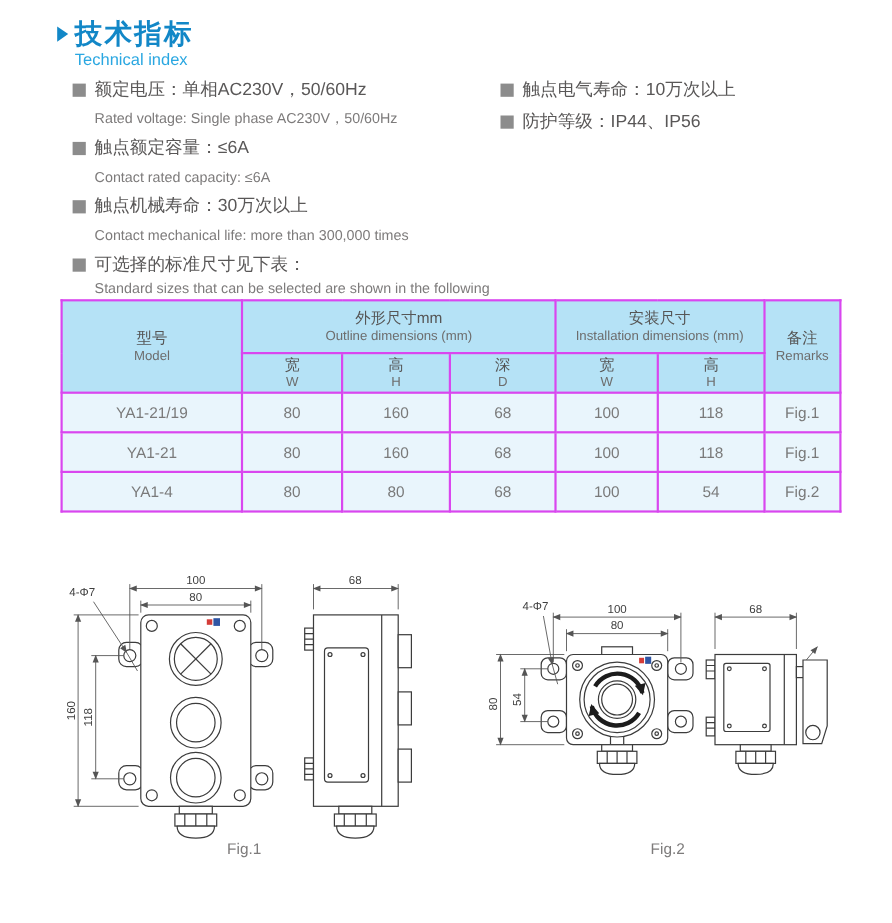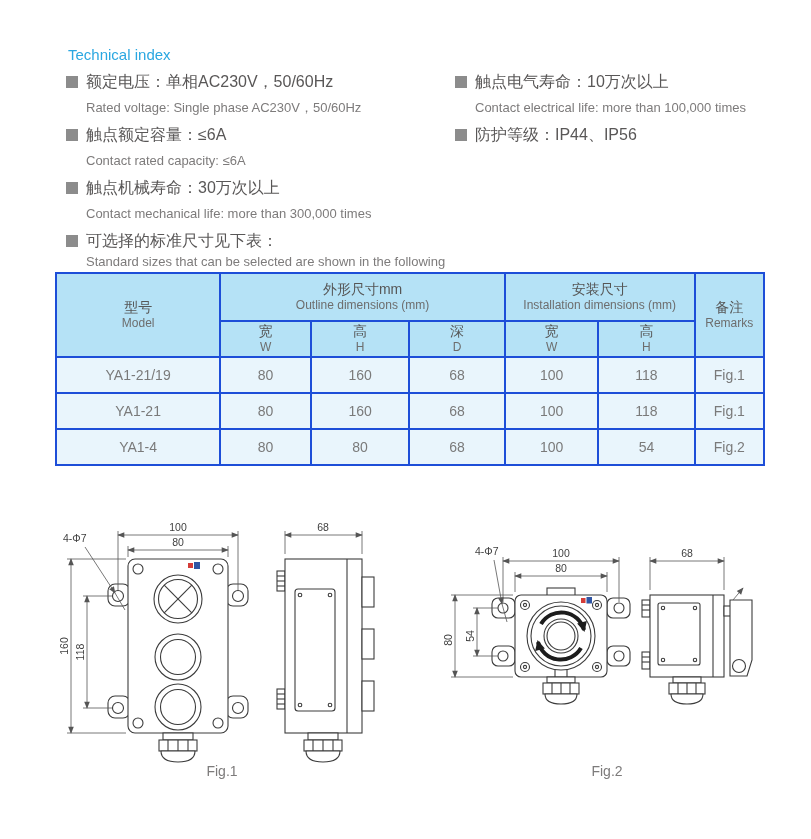--- a/index.html
+++ b/index.html
@@ -16,21 +16,21 @@
   .spec-col.left{left:66px;width:385px;}
   .spec-col.right{left:455px;width:350px;}
   .spec-item{margin-bottom:9px;}
   .cn-line{display:flex;align-items:center;font-size:16px;color:#595757;line-height:20px;}
   .sq{width:12px;height:12px;background:#8c8c8c;flex:none;margin-right:8px;}
   .en-line{font-size:13px;color:#7d7b7b;margin:7px 0 0 20px;line-height:17px;}
   .spec-item.tight .en-line{margin-top:2px;}
   
   .size-table-wrap{position:absolute;left:55px;top:272px;width:710px;}
   table.size{width:100%;border-collapse:collapse;table-layout:fixed;}
-  table.size th,table.size td{border:2px solid #1d4ed8;text-align:center;vertical-align:middle;padding:0;}
+  table.size th,table.size td{border:2px solid #d946ef;text-align:center;vertical-align:middle;padding:0;}
   table.size th{background:#b5e2f6;font-weight:normal;}
   table.size td{background:#e9f5fc;color:#7a7a7a;font-size:14px;height:34px;}
   .gh{height:46px;}
   .sh{height:34px;}
   .h-cn{font-size:14px;color:#565656;line-height:17px;}
   .h-en{font-size:12px;color:#6d6d6d;line-height:15px;}
   
   .fig-svg{position:absolute;}
   #fig1{left:57px;top:504px;}
   #fig2{left:437px;top:528px;}
@@ -41,20 +41,24 @@
   svg .fw{stroke:#3c3c3c;stroke-width:1.1;fill:#ffffff;}
   svg .dim{stroke:#555555;stroke-width:0.8;fill:none;}
   svg text{font-family:"Liberation Sans","DejaVu Sans",sans-serif;font-size:10.5px;fill:#3f3f3f;}
   svg .thick{stroke:#1c1c1c;stroke-width:4;fill:none;}
 </style>
 </head>
 <body>
 
 <div class="page">
 
+  <div class="title-row">
+    <span class="tri"></span>
+    <h1 class="page-title">技术指标</h1>
+  </div>
   <div class="subtitle">Technical index</div>
 
   <div class="spec-col left">
     <div class="spec-item">
       <div class="cn-line">
           <span class="sq"></span>
           <span>额定电压：单相AC230V，50/60Hz</span>
         </div>
       <div class="en-line">Rated voltage: Single phase AC230V，50/60Hz</div>
     </div>
@@ -80,21 +84,20 @@
       <div class="en-line">Standard sizes that can be selected are shown in the following table</div>
     </div>
   </div>
 
   <div class="spec-col right">
     <div class="spec-item">
       <div class="cn-line">
           <span class="sq"></span>
           <span>触点电气寿命：10万次以上</span>
         </div>
-      <div class="en-line">Contact electrical life: more than 100,000 times</div>
     </div>
     <div class="spec-item">
       <div class="cn-line">
           <span class="sq"></span>
           <span>防护等级：IP44、IP56</span>
         </div>
     </div>
   </div>
 
   <div class="size-table-wrap">

